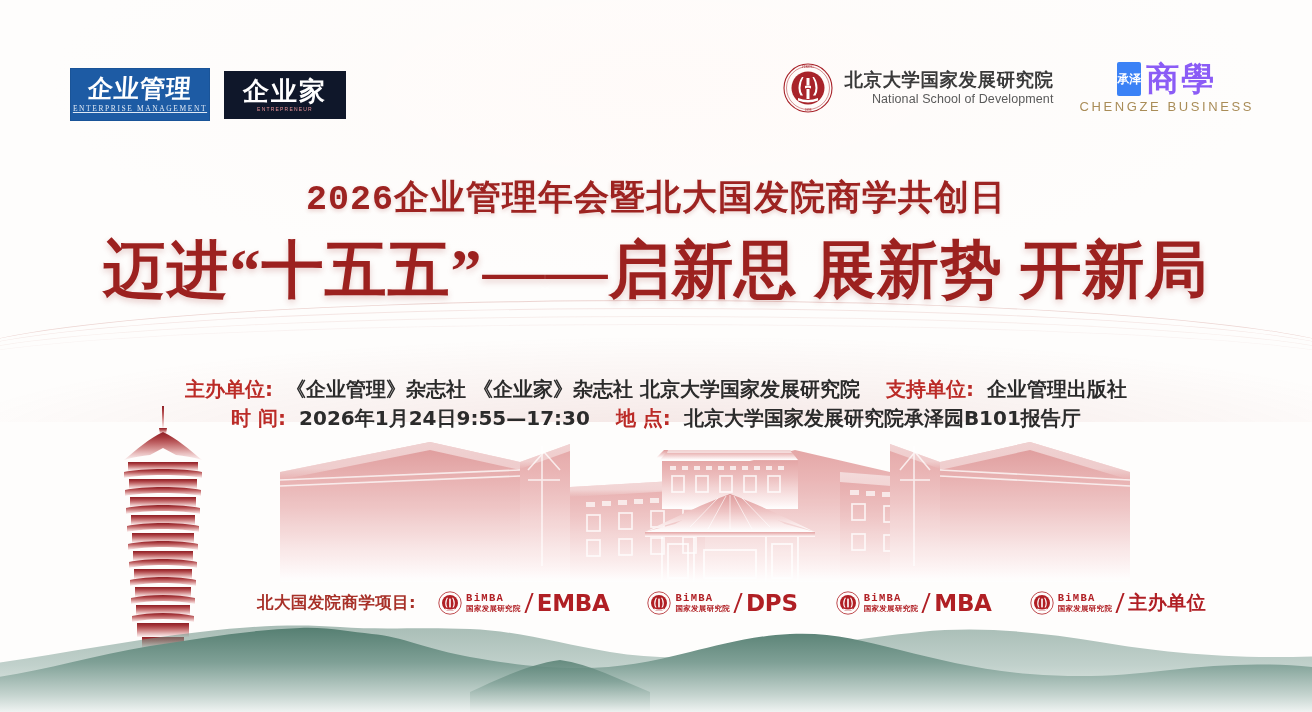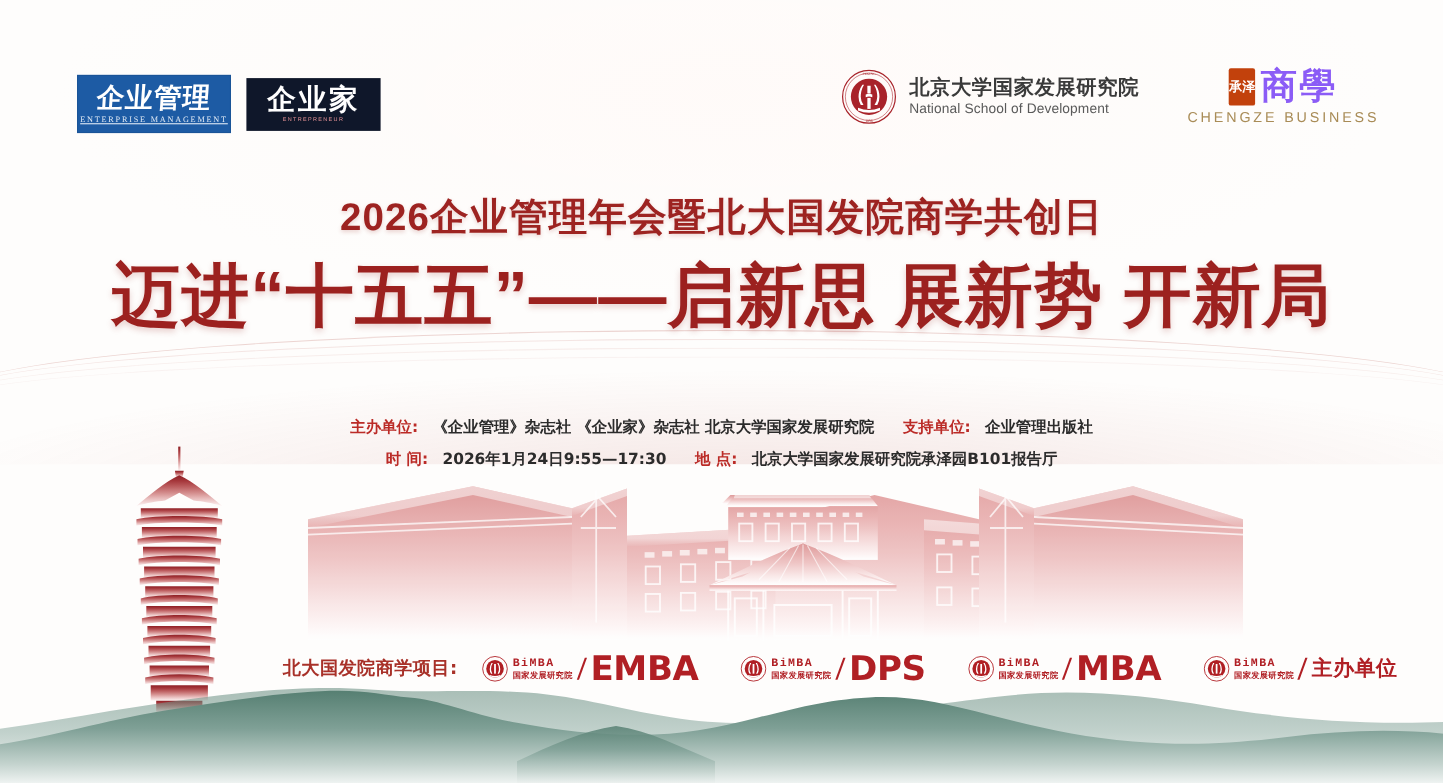--- a/index.html
+++ b/index.html
@@ -53,62 +53,62 @@
   .logo-entrep{
     width:122px;height:48px;background:#0f172a;
     display:flex;flex-direction:column;align-items:center;justify-content:center;
   }
   .logo-entrep .cn{
     color:#ffffff;font-size:26px;line-height:27px;font-weight:700;letter-spacing:2px;
     font-family:"DejaVu Sans","Liberation Sans",sans-serif;
   }
   .logo-entrep .en{color:#e79397;font-size:5px;letter-spacing:1.2px;margin-top:1px;}
 
-  .logo-row-right{position:absolute;right:58px;top:62px;display:flex;align-items:center;gap:44px;}
+  .logo-row-right{position:absolute;right:58px;top:62px;display:flex;align-items:center;gap:26px;}
   .nsd-logo{display:flex;align-items:center;gap:11px;}
   .pku-seal{width:50px;height:50px;flex:none;}
   .nsd-text .cn{
     color:#3a3a3a;font-size:18.5px;font-weight:700;letter-spacing:.5px;line-height:21px;
     font-family:"DejaVu Sans","Liberation Sans",sans-serif;
   }
-  .nsd-text .en{color:#5a5a5a;font-size:12.5px;letter-spacing:.1px;line-height:16px;margin-top:1px;}
+  .nsd-text .en{color:#5a5a5a;font-size:12.5px;letter-spacing:.1px;line-height:16px;margin-top:1px;text-align:right;}
   .chengze{display:flex;flex-direction:column;align-items:center;}
   .chengze-top{display:flex;align-items:center;gap:5px;}
   .cz-stamp{
-    width:24px;height:34px;background:#c2410c;color:#fff;border-radius:2px;
+    width:24px;height:34px;background:#3b82f6;color:#fff;border-radius:2px;
     display:flex;flex-direction:column;align-items:center;justify-content:center;
     font-size:12px;line-height:13px;font-weight:700;
     font-family:"DejaVu Sans","Liberation Sans",sans-serif;
   }
   .cz-cn{
     color:#8b5cf6;font-size:33px;line-height:34px;font-weight:700;letter-spacing:2px;
     font-family:Liberation Serif, serif;
   }
   .cz-en{color:#a98c57;font-size:13px;letter-spacing:2.6px;margin-top:3px;}
 
   
   .subtitle{
     position:absolute;left:0;right:0;top:174px;text-align:center;
     font-size:35px;font-weight:700;letter-spacing:1px;
     color:#9d2321;
-    font-family:Liberation Sans, sans-serif;
+    font-family:Liberation Mono, monospace;
     text-shadow:0 2px 4px rgba(150,40,35,.20);
   }
   .maintitle{
     position:absolute;left:0;right:0;top:233px;text-align:center;
     font-size:62px;font-weight:700;letter-spacing:1px;
     color:#9c211f;line-height:74px;white-space:nowrap;
-    font-family:Liberation Sans, sans-serif;
+    font-family:Liberation Serif, serif;
     text-shadow:0 3px 6px rgba(150,40,35,.22);
   }
 
   
   .info{position:absolute;left:0;right:0;top:375px;text-align:center;}
   .info-line{
-    font-size:14px;line-height:29px;color:#2b2b2b;font-weight:700;
+    font-size:20px;line-height:29px;color:#2b2b2b;font-weight:700;
     font-family:"DejaVu Sans","Liberation Sans",sans-serif;
     white-space:nowrap;
   }
   .info-line .lab{color:#bb2b27;}
   .info-line .gap{display:inline-block;width:26px;}
   .info-line .gap-sm{display:inline-block;width:13px;}
 
   
   .pagoda{position:absolute;left:108px;top:398px;width:110px;height:250px;}
 
@@ -126,21 +126,21 @@
   .bimba{display:flex;flex-direction:column;justify-content:center;}
   .bimba .b1{
     color:#b01f24;font-size:10.5px;font-weight:700;letter-spacing:1.3px;line-height:11px;
     font-family:Liberation Mono, monospace;
   }
   .bimba .b2{
     color:#b01f24;font-size:7.5px;font-weight:700;letter-spacing:.3px;line-height:9px;
     font-family:"DejaVu Sans","Liberation Sans",sans-serif;
   }
   .prog-name{
-    color:#b01f24;font-size:31px;font-weight:700;letter-spacing:-0.3px;margin-left:2px;
+    color:#b01f24;font-size:23px;font-weight:700;letter-spacing:-0.3px;margin-left:2px;
     font-family:"DejaVu Sans","Liberation Sans",sans-serif;white-space:nowrap;
   }
   .prog-name.cn{font-size:19px;letter-spacing:.5px;}
   .slash{
     display:inline-block;width:2px;height:20px;background:#b01f24;
     transform:skewX(-20deg);margin-left:3px;margin-right:1px;
   }
 
   
   .mountains{position:absolute;left:0;bottom:0;width:1312px;height:110px;}

